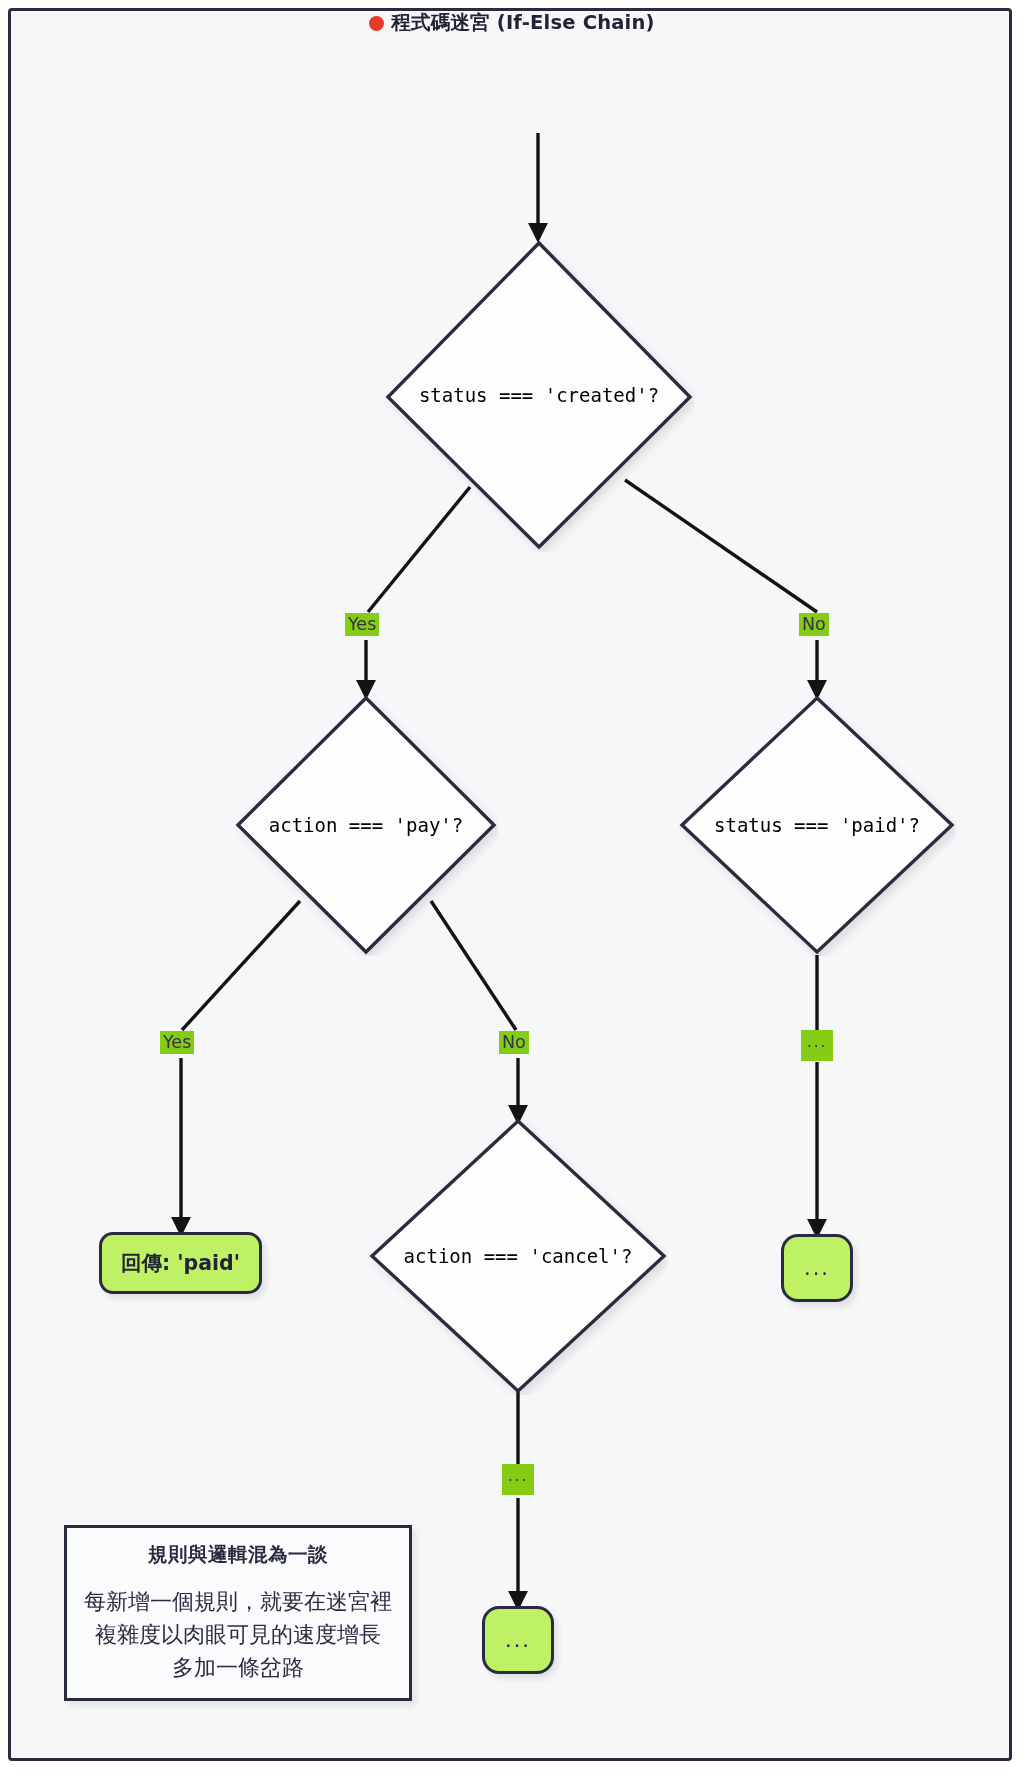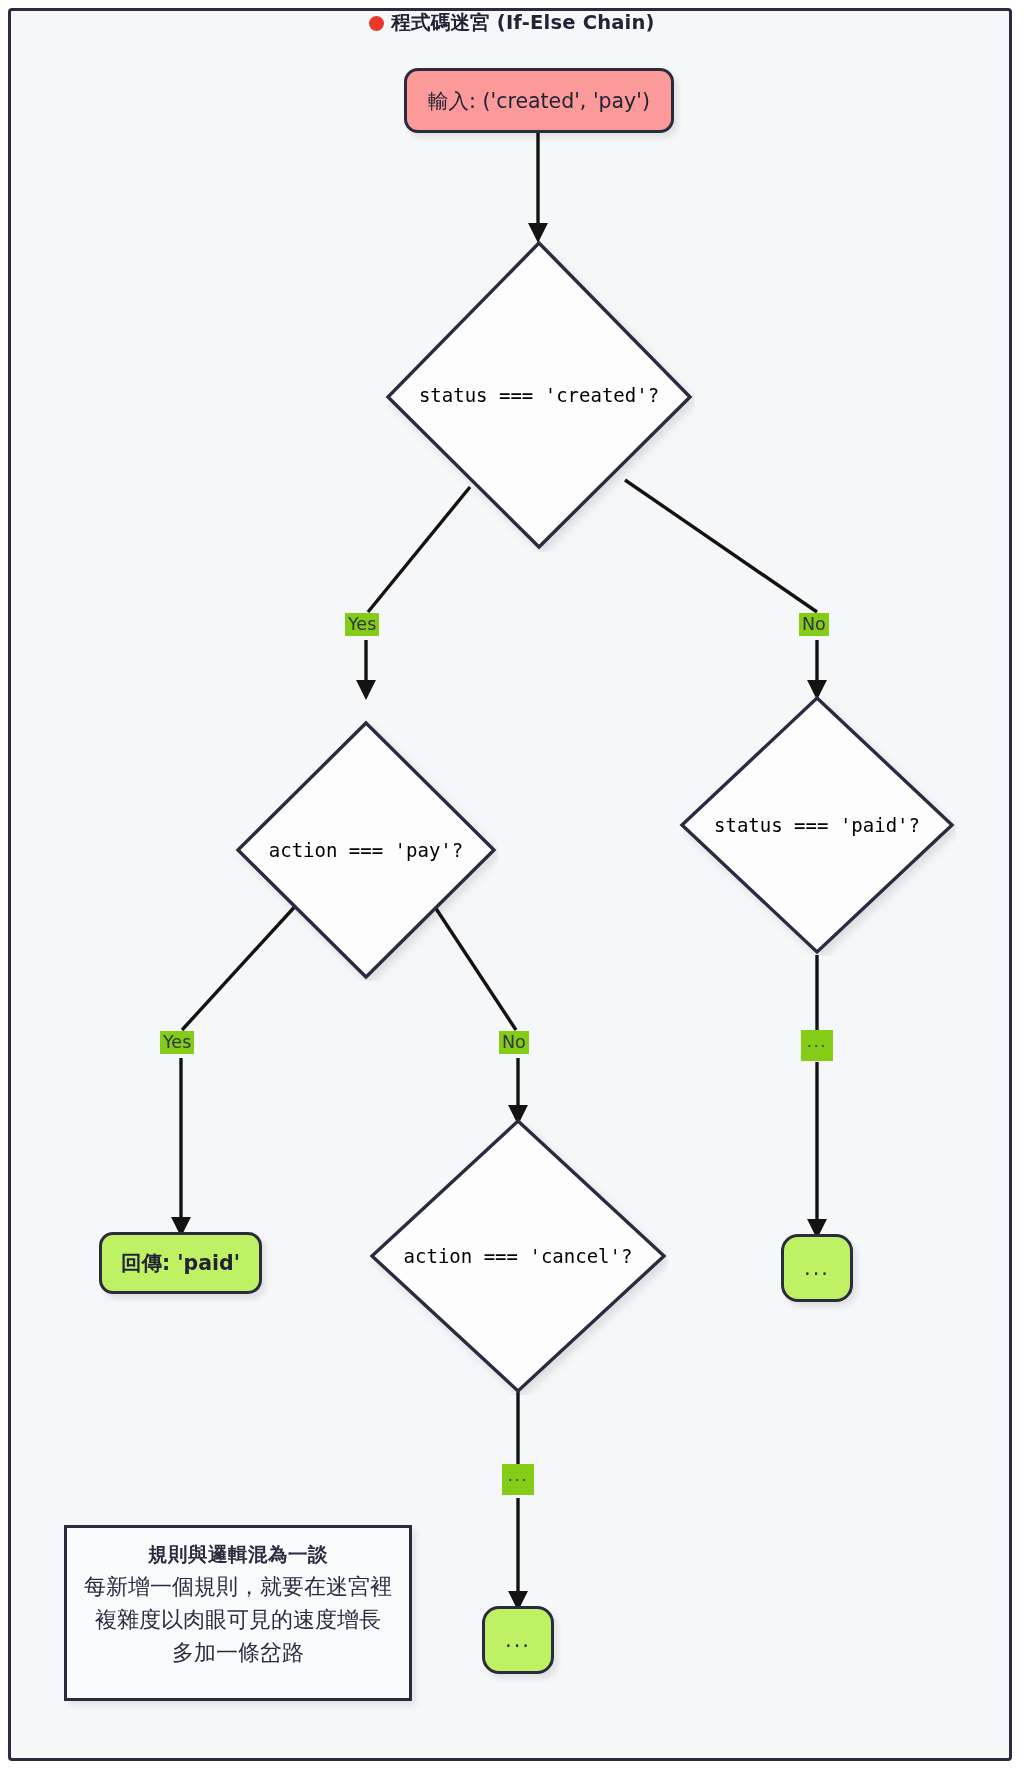--- a/index.html
+++ b/index.html
@@ -146,21 +146,21 @@
     border: 3px solid #2b2b40;
     background: #fafbfc;
     box-shadow: 4px 5px 6px rgba(0,0,0,0.08);
     padding: 13px 10px 0 10px;
     text-align: center;
     color: #2b2b40;
   }
   #legend .lhead {
     font-size: 19.5px;
     font-weight: bold;
-    margin-bottom: 2px;
+    margin-bottom: 17px;
     letter-spacing: 0.5px;
   }
   #legend .lline {
     font-size: 22px;
     line-height: 1.5;
   }
 </style>
 </head>
 <body>
 
@@ -201,32 +201,29 @@
       <line x1="817" y1="955" x2="817" y2="1030"></line>
 
       <line x1="817" y1="1062" x2="817" y2="1232" marker-end="url(#arrow)"></line>
 
       <line x1="518" y1="1390" x2="518" y2="1466"></line>
 
       <line x1="518" y1="1498" x2="518" y2="1604" marker-end="url(#arrow)"></line>
     </g>
   </svg>
 
-  <div class="node rnode input" style="left:404px; top:68px; width:270px; height:65px;">
-    <span>輸入: ('created', 'pay')</span>
-  </div>
 
   <div class="dnode" style="left:383px; top:238px; width:312px; height:314px;">
     <svg class="shape" viewBox="0 0 312 314">
       <polygon points="156,5 307,159 156,309 5,159" fill="#fdfdfe" stroke="#2b2b40" stroke-width="3.4" style="filter:drop-shadow(4px 5px 4px rgba(0,0,0,0.10))"></polygon>
     </svg>
     <div class="dlabel">status === 'created'?</div>
   </div>
 
-  <div class="dnode" style="left:234px; top:719px; width:264px; height:262px;">
+  <div class="dnode" style="left:234px; top:694px; width:264px; height:262px;">
     <svg class="shape" viewBox="0 0 264 262">
       <polygon points="132,4 260,131 132,258 4,131" fill="#fdfdfe" stroke="#2b2b40" stroke-width="3.4" style="filter:drop-shadow(4px 5px 4px rgba(0,0,0,0.10))"></polygon>
     </svg>
     <div class="dlabel">action === 'pay'?</div>
   </div>
 
   <div class="dnode" style="left:678px; top:694px; width:278px; height:262px;">
     <svg class="shape" viewBox="0 0 278 262">
       <polygon points="139,4 274,131 139,258 4,131" fill="#fdfdfe" stroke="#2b2b40" stroke-width="3.4" style="filter:drop-shadow(4px 5px 4px rgba(0,0,0,0.10))"></polygon>
     </svg>

